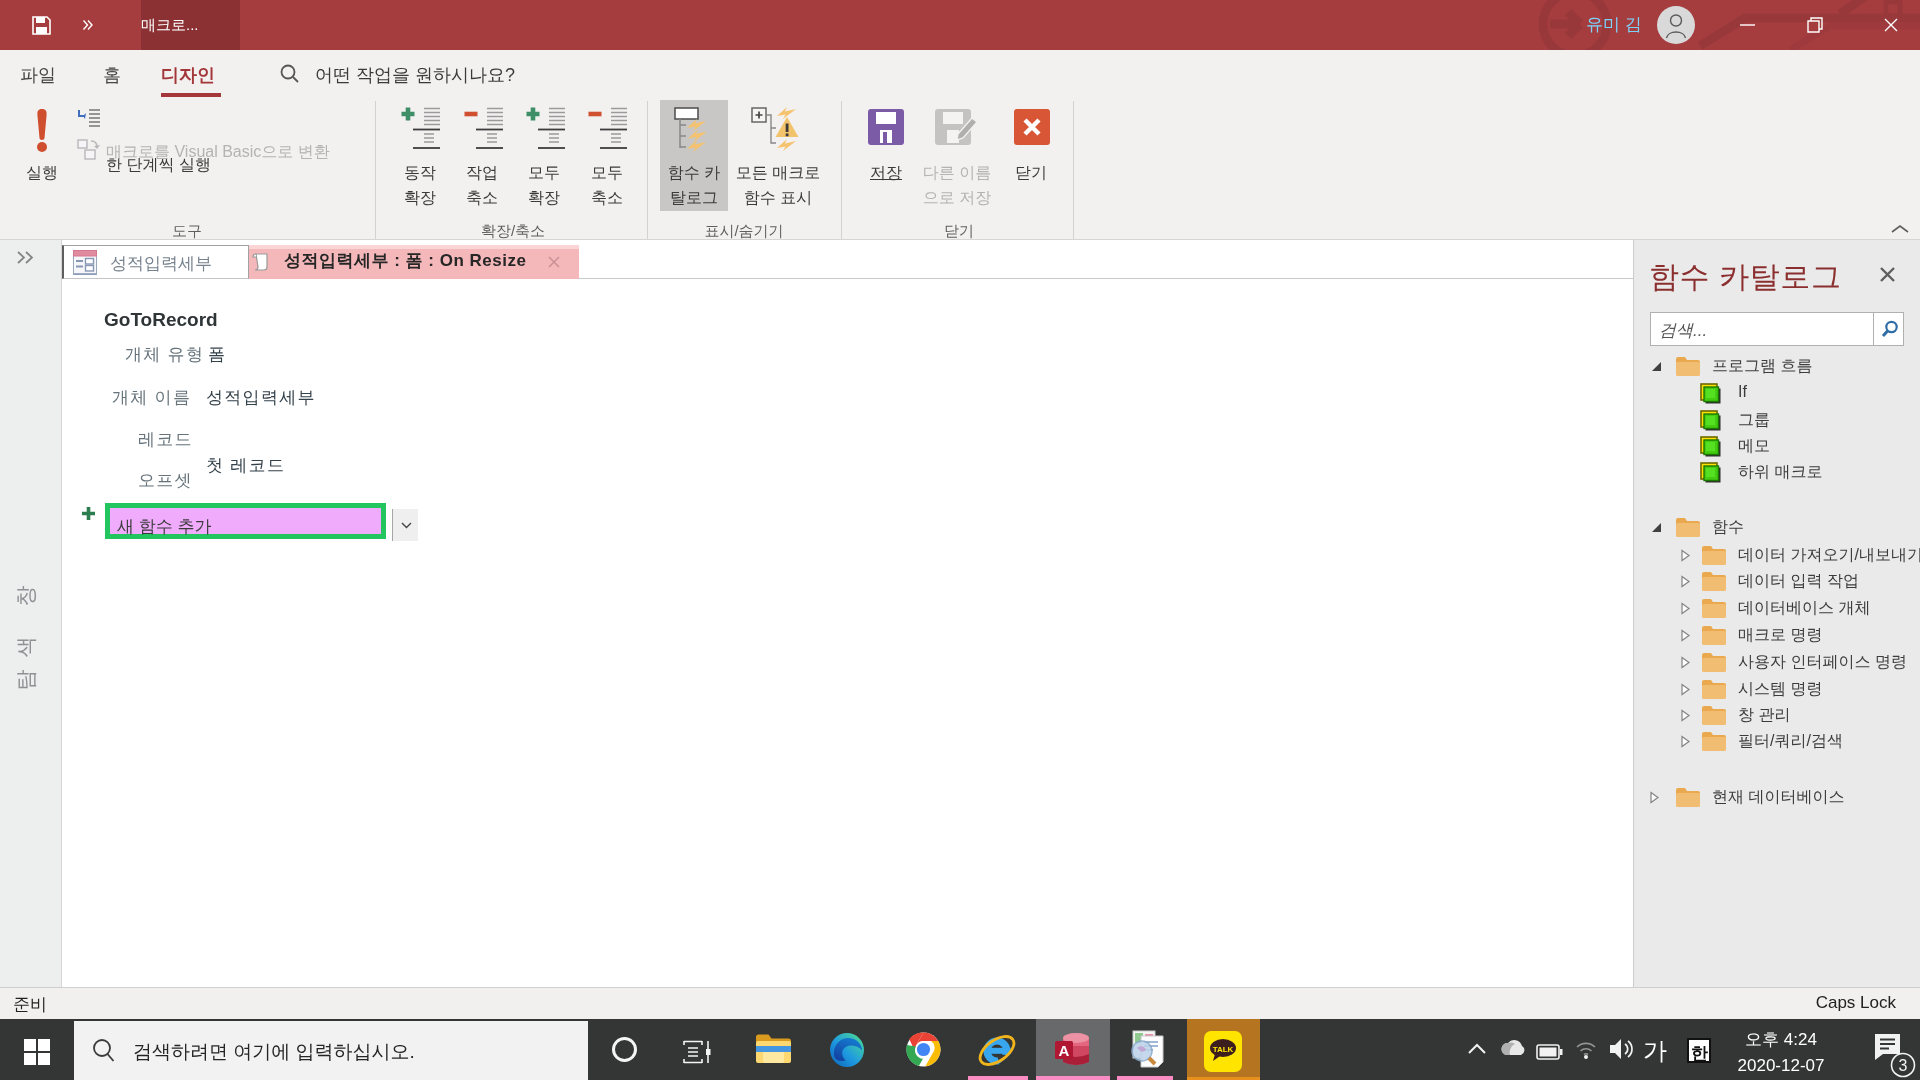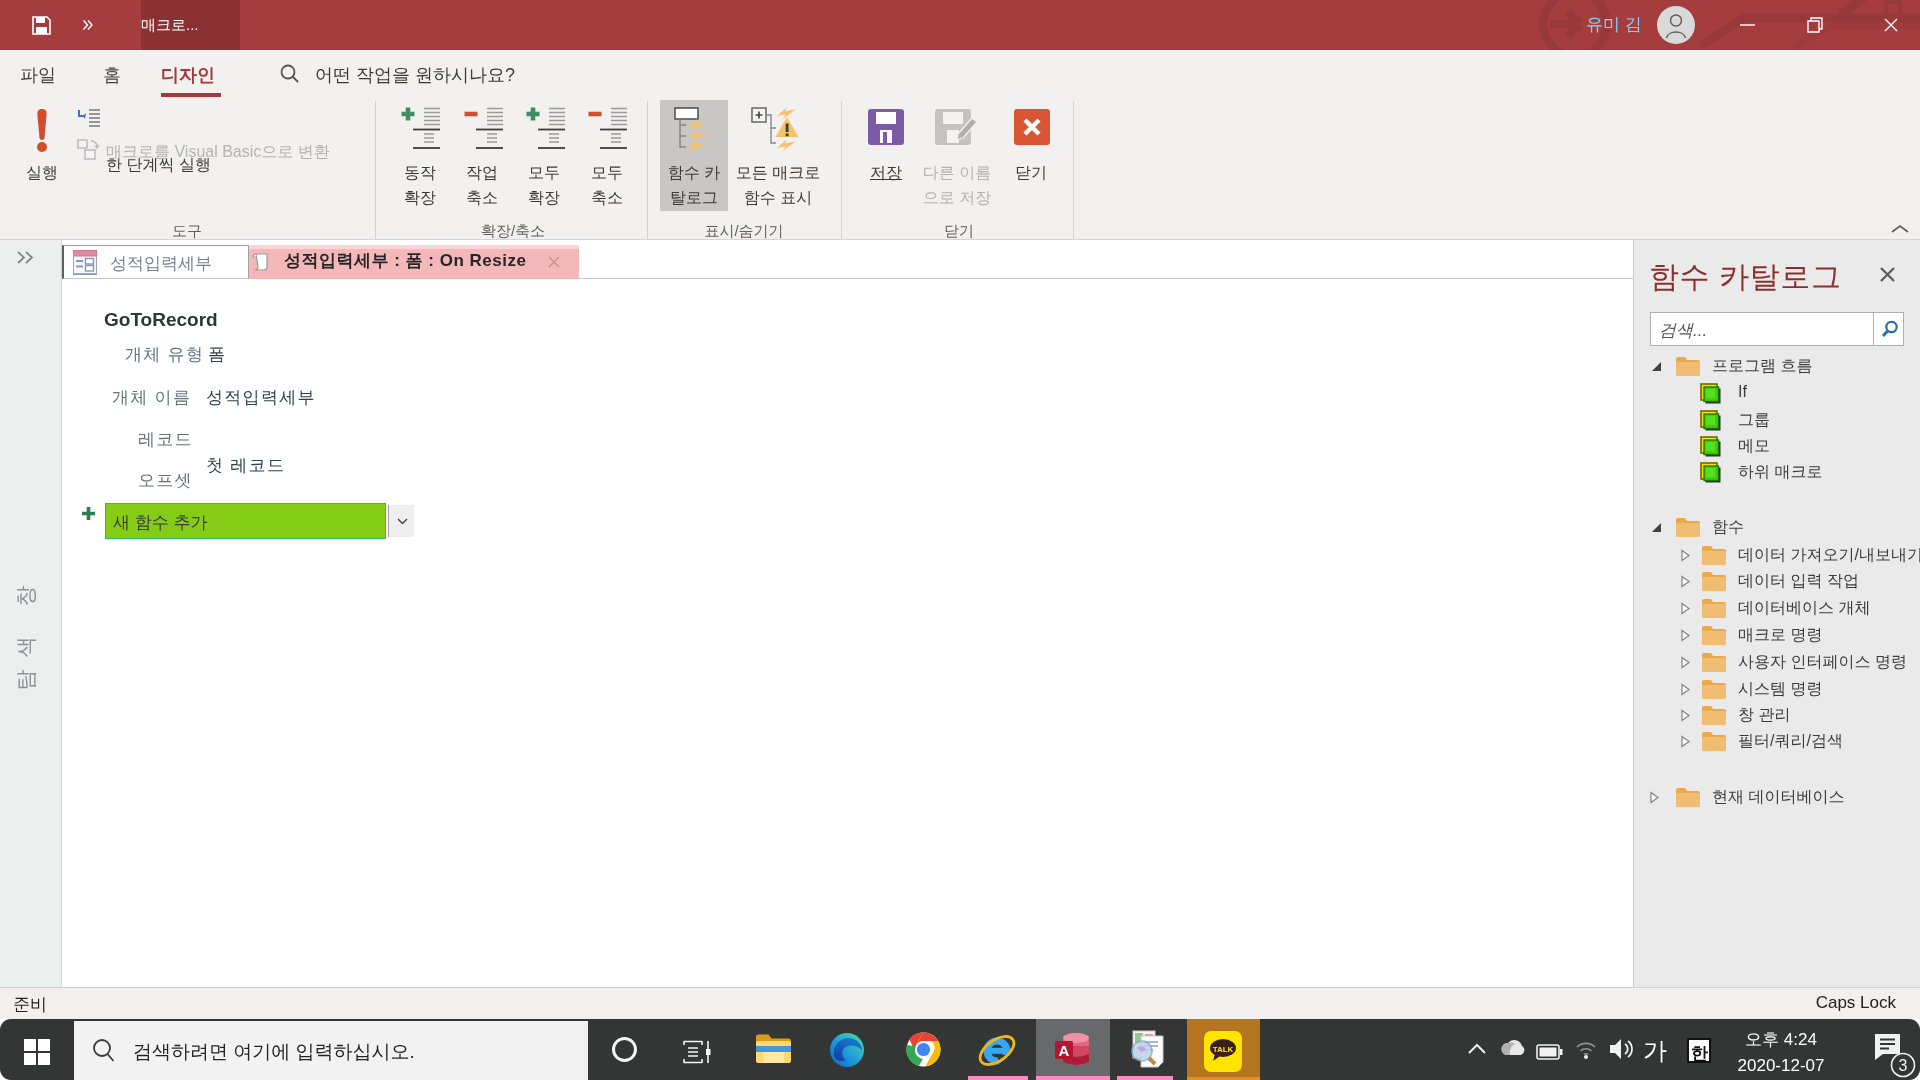--- a/index.html
+++ b/index.html
@@ -30,21 +30,21 @@
 .mlabel{color:#66737b;font-size:17px;letter-spacing:1.3px;white-space:nowrap;}
 .mvalue{color:#33414b;font-size:17px;letter-spacing:1.3px;white-space:nowrap;}
 
 #panel{left:1633px;top:240px;width:287px;height:747px;background:#eaeaea;border-left:1px solid #cccccc;}
 #ptitle{left:15px;top:17px;font-size:30px;letter-spacing:0.6px;color:#8b2e2e;white-space:nowrap;}
 #psearch{left:16px;top:72px;width:254px;height:34px;background:#fff;border:1px solid #b0b0b0;}
 .trow{white-space:nowrap;font-size:16px;color:#3c3c3c;}
 
 #statusbar{left:0;top:987px;width:1920px;height:32px;background:#f1f0ef;border-top:1px solid #d0cfce;font-size:16px;color:#222;}
 
-#taskbar{left:0;top:1019px;width:1920px;height:61px;background:#333634;border-radius:11px;}
+#taskbar{left:0;top:1019px;width:1920px;height:61px;background:#333634;}
 #tsearch{left:74px;top:2px;width:514px;height:59px;background:#f3f2f2;}
 .underline{top:57px;height:4px;background:#fb8cc3;}
 .traytxt{color:#fff;font-size:17px;white-space:nowrap;}
 </style></head>
 <body>
 
 <div class="abs" id="titlebar">
   <svg class="abs" style="left:1400px;top:0" width="520" height="50" viewBox="0 0 520 50">
     <g stroke="#903539" fill="none" opacity="0.55">
       <circle cx="175" cy="24" r="32" stroke-width="9"></circle>
@@ -261,21 +261,21 @@
   <div class="abs mlabel" style="left:112px;top:103px;margin-left:13px;">개체 유형</div>
   <div class="abs mvalue" style="left:208px;top:103px;">폼</div>
   <div class="abs mlabel" style="left:112px;top:146px;">개체 이름</div>
   <div class="abs mvalue" style="left:206px;top:146px;">성적입력세부</div>
   <div class="abs mlabel" style="left:138px;top:188px;">레코드</div>
   <div class="abs mvalue" style="left:206px;top:178px;margin-top:36px;">첫 레코드</div>
   <div class="abs mlabel" style="left:138px;top:229px;">오프셋</div>
   <svg class="abs" style="left:81px;top:266px" width="15" height="15" viewBox="0 0 15 15">
       <path d="M7.5 1 v13 M1 7.5 h13" stroke="#2c7d4f" stroke-width="3.6"></path>
     </svg>
-  <div class="abs" style="left:105px;top:263px;width:281px;height:36px;background:#84cc16;border:1px solid #22c55e;">
+  <div class="abs" style="left:105px;top:263px;width:281px;height:36px;background:#f0abfc;border:5px solid #22c55e;">
     <div class="abs" style="left:7px;top:7px;font-size:17px;color:#3b3b3b;white-space:nowrap;">새 함수 추가</div>
     <div class="abs" style="left:282px;top:1px;width:26px;height:32px;background:#f0efef;border-left:1px solid #a6a6a6;">
       <svg class="abs" style="left:8px;top:13px" width="11" height="7" viewBox="0 0 11 7">
           <path d="M1 1 l4.5 4.5 L10 1" fill="none" stroke="#444" stroke-width="1.4"></path>
         </svg>
     </div>
   </div>
 </div>
 
 <div class="abs" id="panel">

